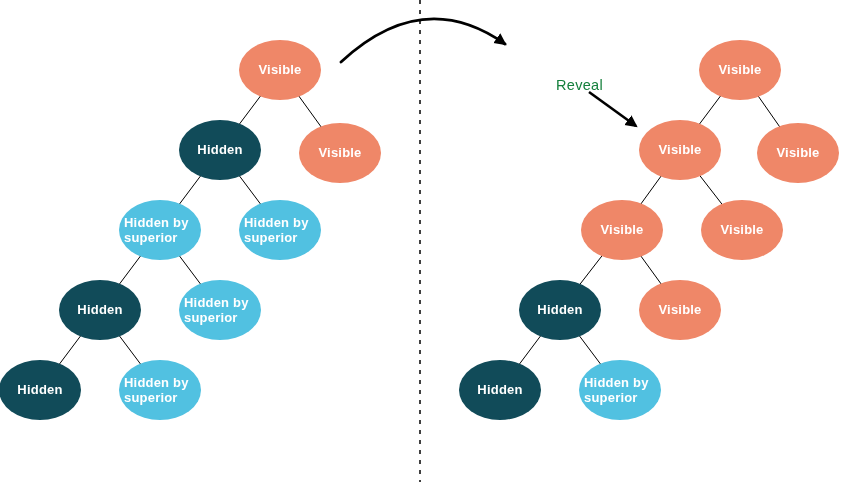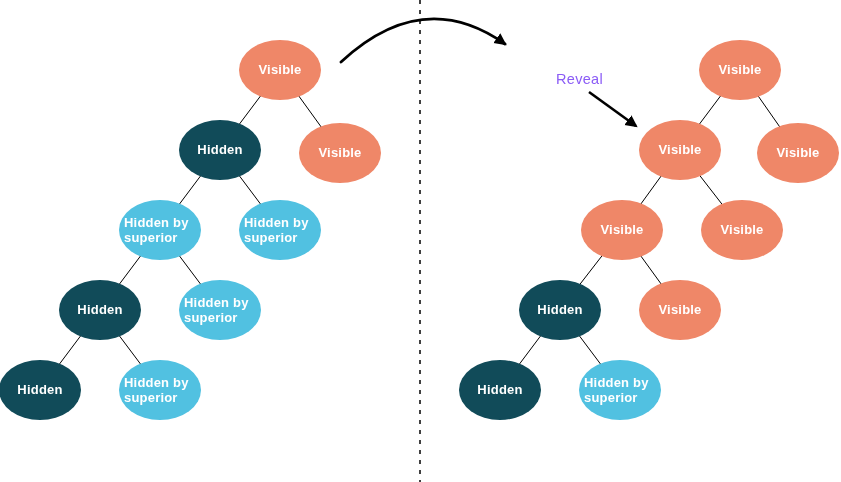--- a/index.html
+++ b/index.html
@@ -35,24 +35,24 @@
     line-height: 1.18;
     font-weight: 600;
     letter-spacing: 0.2px;
     padding: 0 5px;
     box-sizing: border-box;
     z-index: 2;
   }
   .annotation-label {
     position: absolute;
     left: 556px;
-    top: 71px;
+    top: 77px;
     font-size: 14.5px;
     font-weight: 500;
-    color: #8b5cf6;
+    color: #15803d;
     letter-spacing: 0.3px;
     z-index: 3;
   }
 </style>
 </head>
 <body>
 
 <div id="stage">
   <svg id="canvas" width="841" height="482" viewBox="0 0 841 482">
     <defs>

